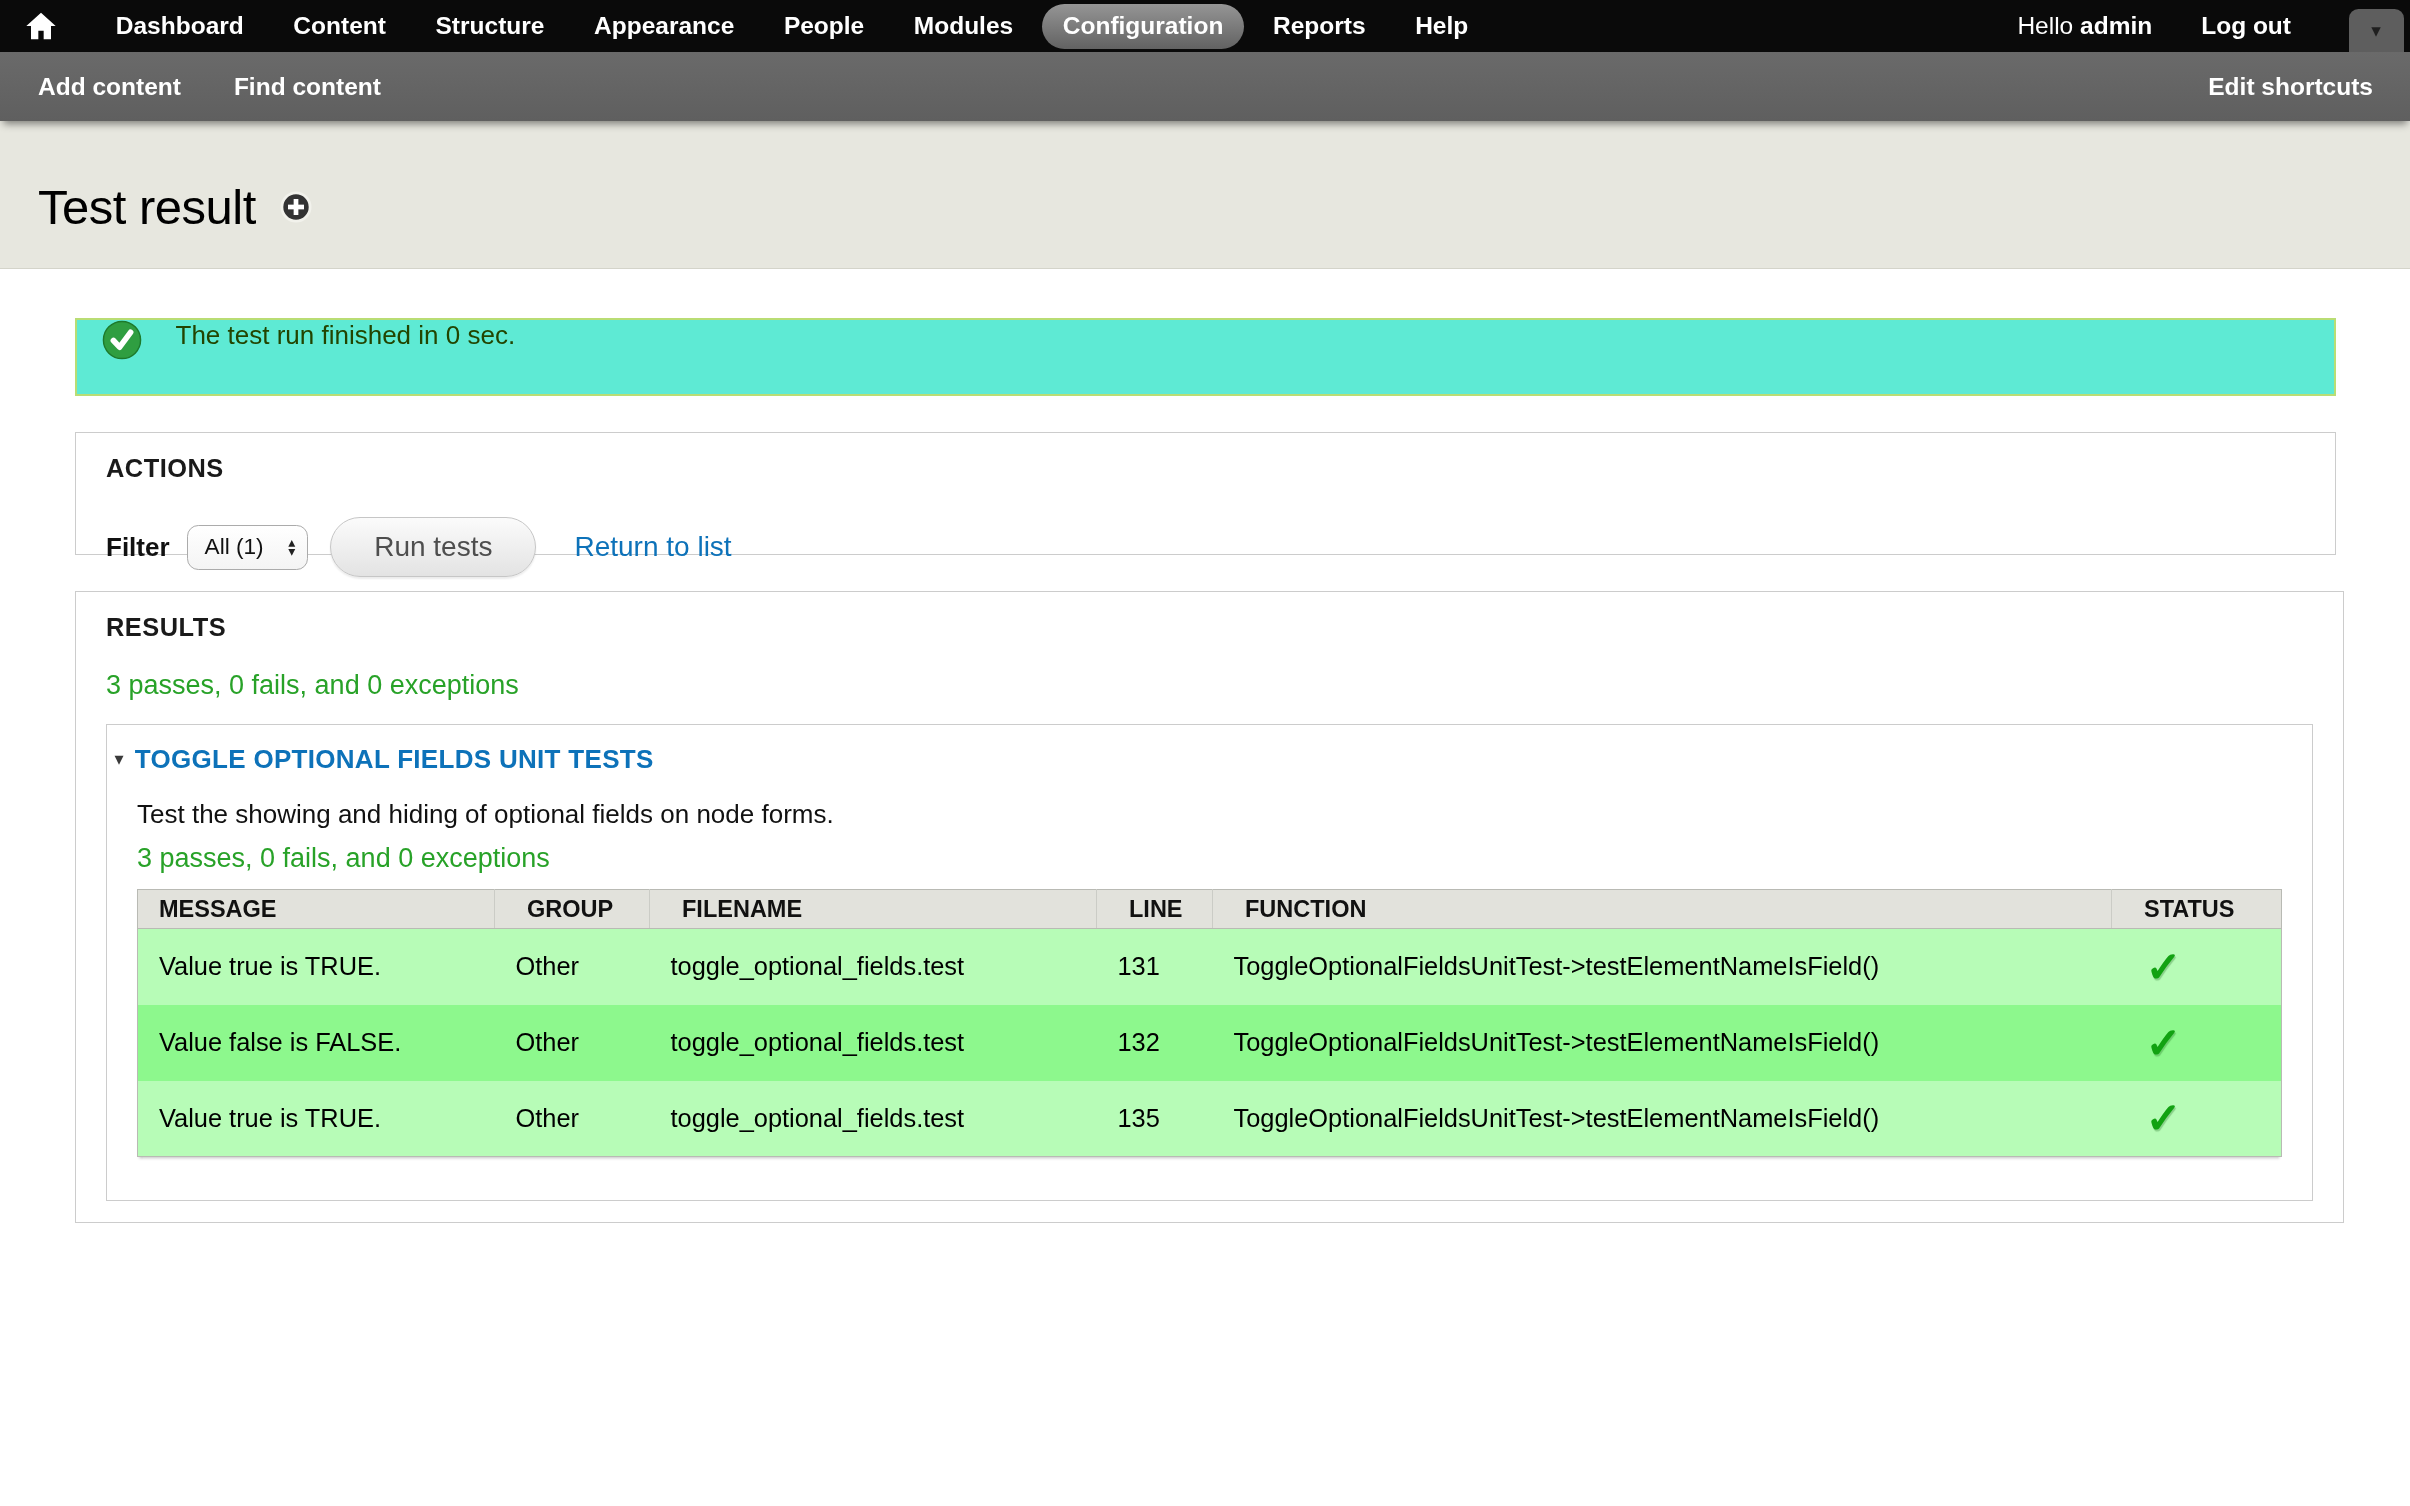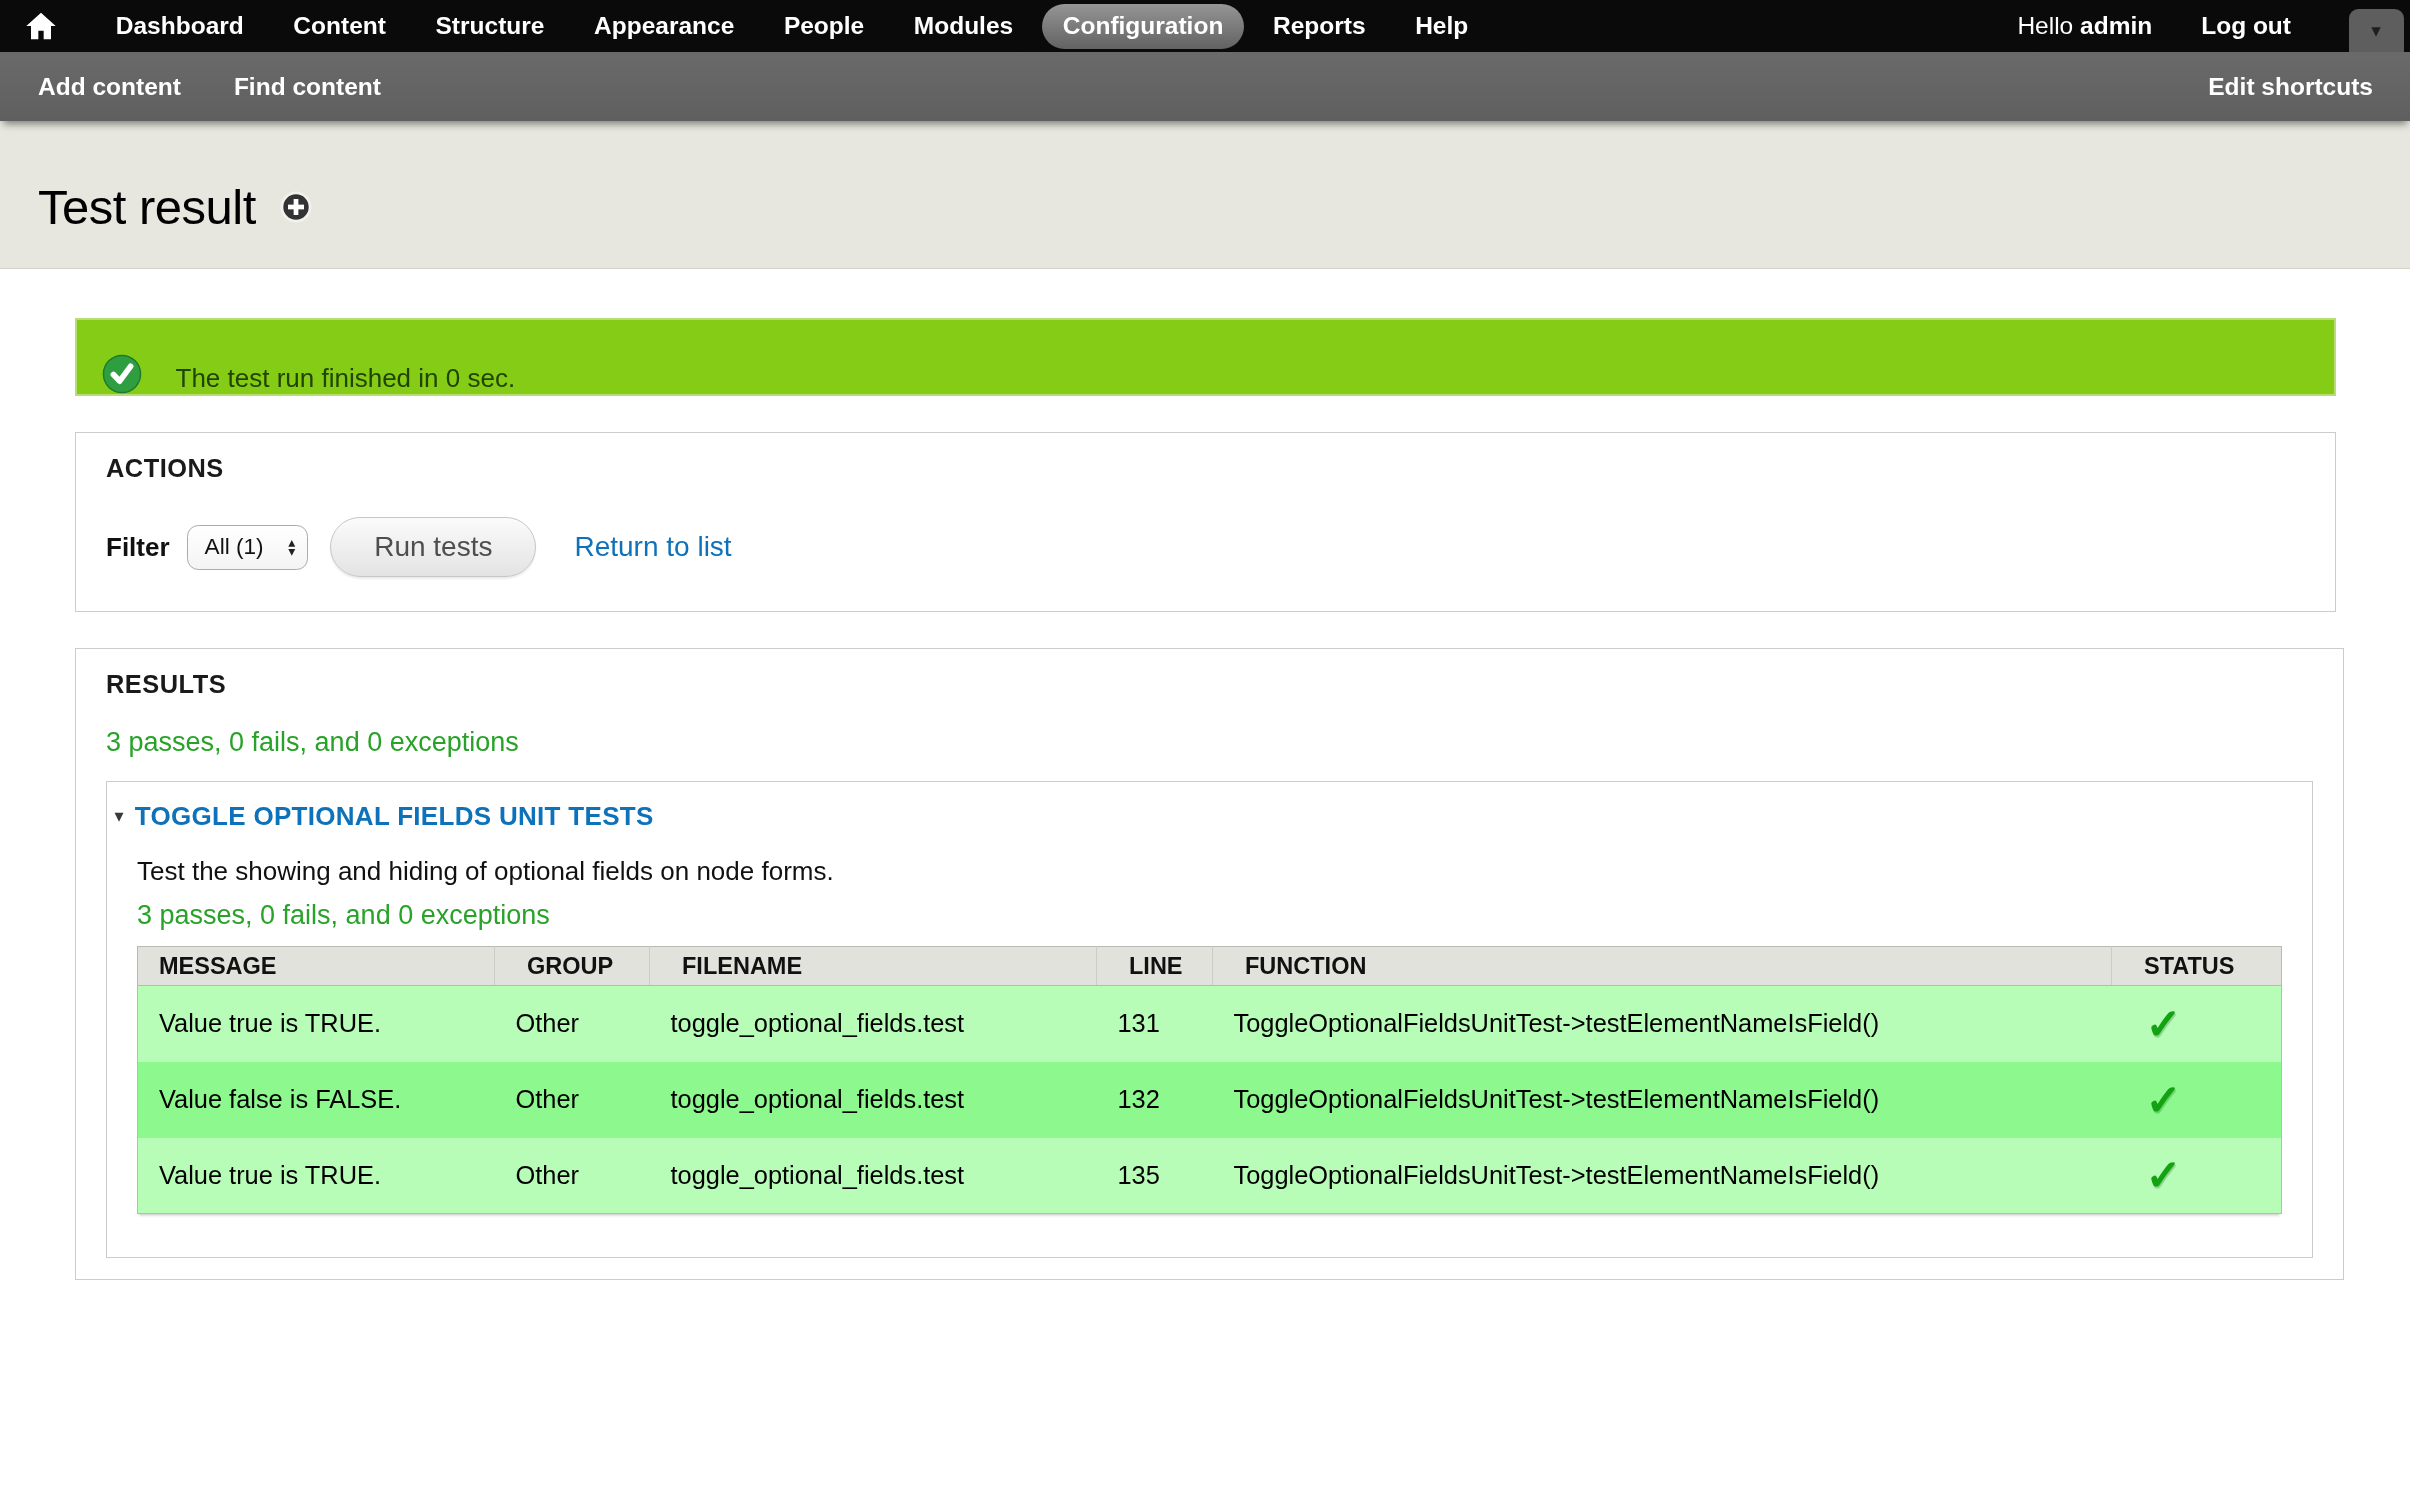--- a/index.html
+++ b/index.html
@@ -100,43 +100,43 @@
     width: 32px; height: 32px;
     cursor: pointer;
     display: flex; align-items: center; justify-content: center;
   }
 
   
   .main { padding: 49px 75px 0 75px; background: #ffffff; }
 
   .status-box {
     border: 2.8px solid #b9dd74;
-    background: #84cc16;
+    background: #5eead4;
     height: 78px;
     display: flex;
-    align-items: flex-end;
+    align-items: flex-start;
     padding: 0 24.5px;
   }
   .status-icon { width: 40px; height: 40px; flex: 0 0 auto; }
   .status-text { margin-left: 34px; font-size: 26px; color: #224400; }
 
   fieldset.panel {
     display: block;
     border: 1.9px solid #cccccc;
     background: #ffffff;
     margin-top: 36px;
     padding: 21px 30px 21px 30px;
   }
   .panel-legend {
     font-size: 25.4px;
     font-weight: bold;
     color: #1a1a1a;
     letter-spacing: 0.5px;
   }
-  .actions-panel { height: 180px; }
+  .actions-panel { height: 123px; }
 
   .filter-row { display: flex; align-items: center; margin-top: 34px; }
   .filter-label { font-size: 26px; font-weight: bold; color: #111111; margin-right: 17px; }
   .select-box {
     height: 45px;
     min-width: 121px;
     border: 1.9px solid #ababab;
     border-radius: 11.3px;
     background: linear-gradient(#ffffff, #f4f4f4);
     display: flex;

